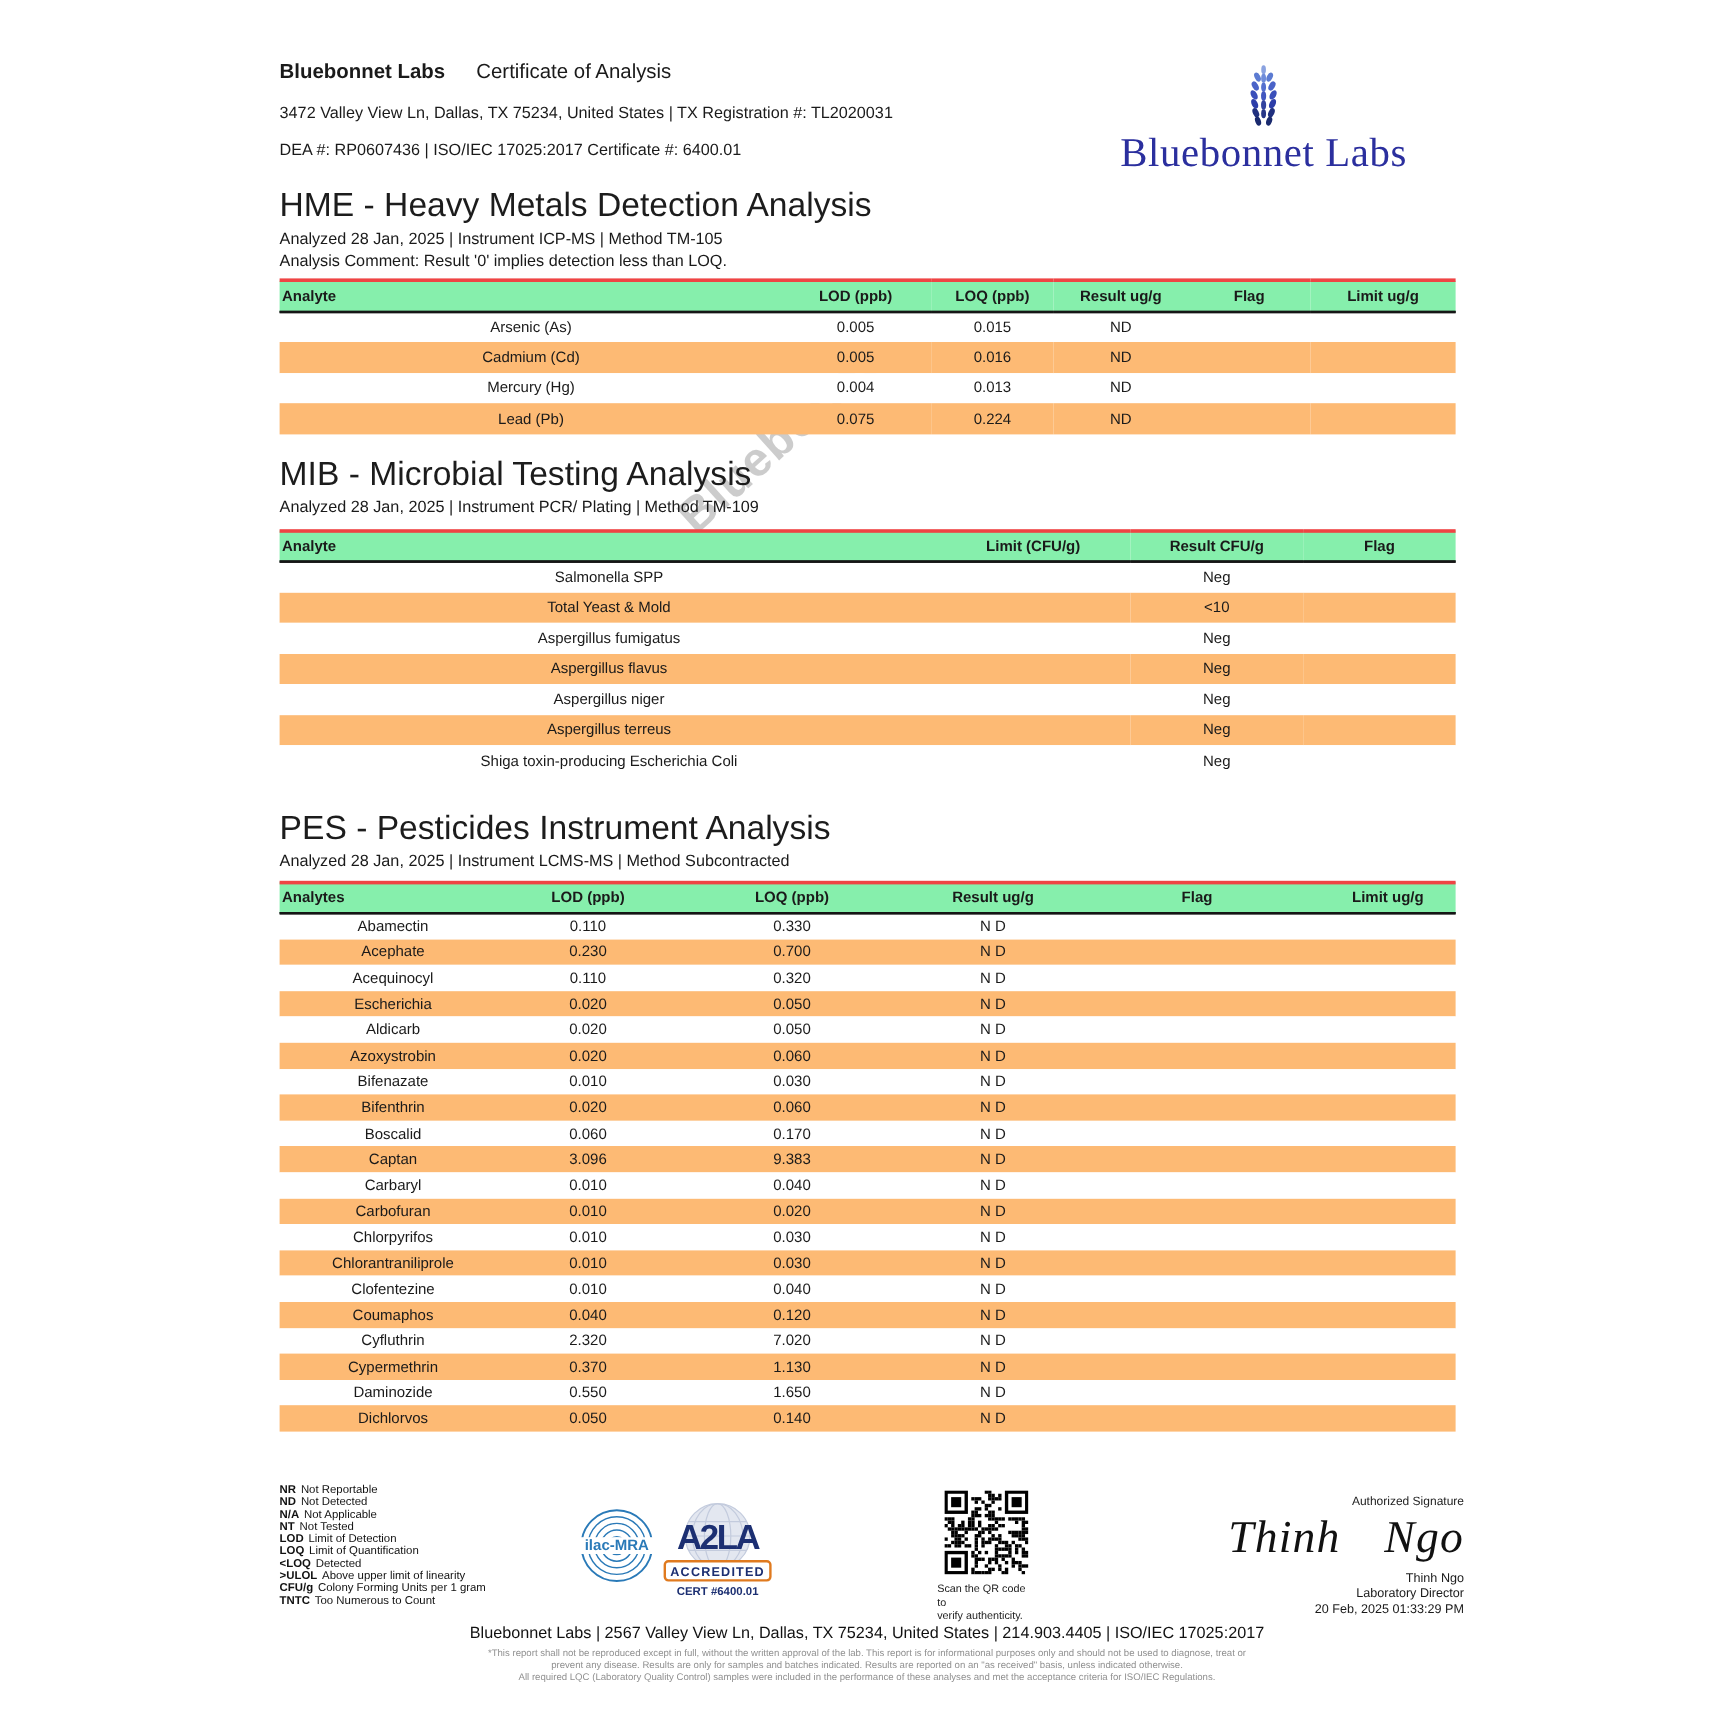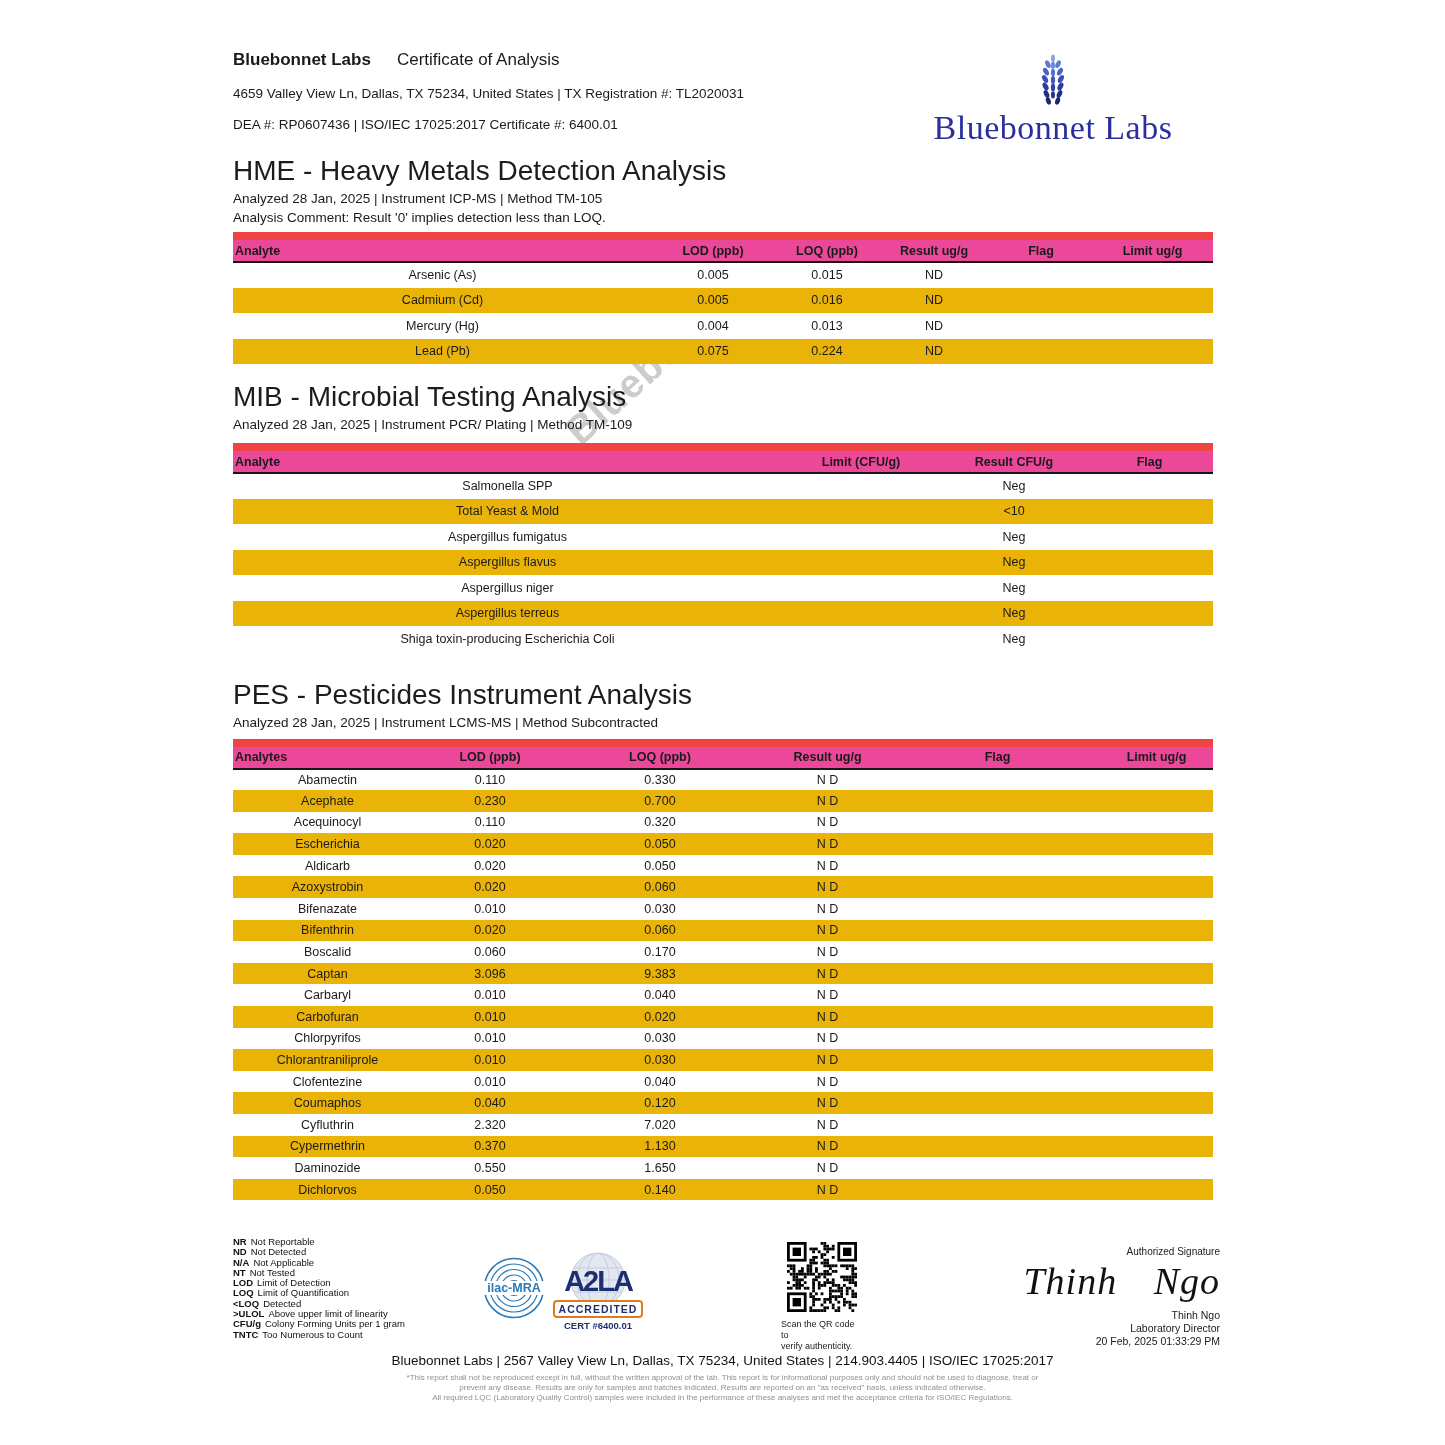--- a/index.html
+++ b/index.html
@@ -34,27 +34,27 @@
   h2{font-size:28px;font-weight:400;line-height:34px;color:#1c1c1c}
   .sec-hme h2{margin-top:22px}
   .sec-mib h2{margin-top:16px}
   .sec-pes h2{margin-top:26px}
   .sub{font-size:13.5px;line-height:17px;margin-top:2px}
 
   table{border-collapse:collapse;table-layout:fixed;width:980px}
   .sec-hme table{margin-top:6px}
   .sec-mib table{margin-top:10px}
   .sec-pes table{margin-top:8px}
-  thead tr{border-top:8px solid #ef4444;border-bottom:2.5px solid #151515;background:#ec4899}
+  thead tr{border-top:3px solid #ef4444;border-bottom:2.5px solid #151515;background:#86efac}
   th{font-size:12.5px;font-weight:bold;height:26px;vertical-align:middle;white-space:nowrap}
   th:first-child{text-align:left;padding-left:2px}
   td{font-size:12.5px;text-align:center;vertical-align:middle;white-space:nowrap}
   td:first-child{text-align:center;padding-left:2px}
   tbody tr{background:#fff}
-  tbody tr.band{background:#eab308}
+  tbody tr.band{background:#fdba74}
   .sec-hme td,.sec-mib td{height:25.5px}
   .sec-pes td{height:21.6px}
 
   
   .legend{position:absolute;z-index:2;left:233px;top:1237px;font-size:9.5px;line-height:10.3px;color:#111}
   .legend b{margin-right:4px}
 
   .ilac{position:absolute;z-index:2;left:482px;top:1256px}
   .a2la{position:absolute;z-index:2;left:551px;top:1251px}
 
@@ -102,21 +102,21 @@
     </svg>
     <div class="logo-text">Bluebonnet Labs</div>
   </div>
 
   <div class="content">
 
     <div class="hdr-title-row">
       <span class="lab-name">Bluebonnet Labs</span>
       <span class="doc-title">Certificate of Analysis</span>
     </div>
-    <div class="addr">4659 Valley View Ln, Dallas, TX 75234, United States | TX Registration #: TL2020031</div>
+    <div class="addr">3472 Valley View Ln, Dallas, TX 75234, United States | TX Registration #: TL2020031</div>
     <div class="dea">DEA #: RP0607436 | ISO/IEC 17025:2017 Certificate #: 6400.01</div>
 
     <section class="sec-hme">
       <h2>HME - Heavy Metals Detection Analysis</h2>
       <div class="sub">Analyzed 28 Jan, 2025 | Instrument ICP-MS | Method TM-105</div>
       <div class="sub">Analysis Comment: Result '0' implies detection less than LOQ.</div>
       <table>
         <colgroup>
             <col style="width:417px">
             <col style="width:126px">

